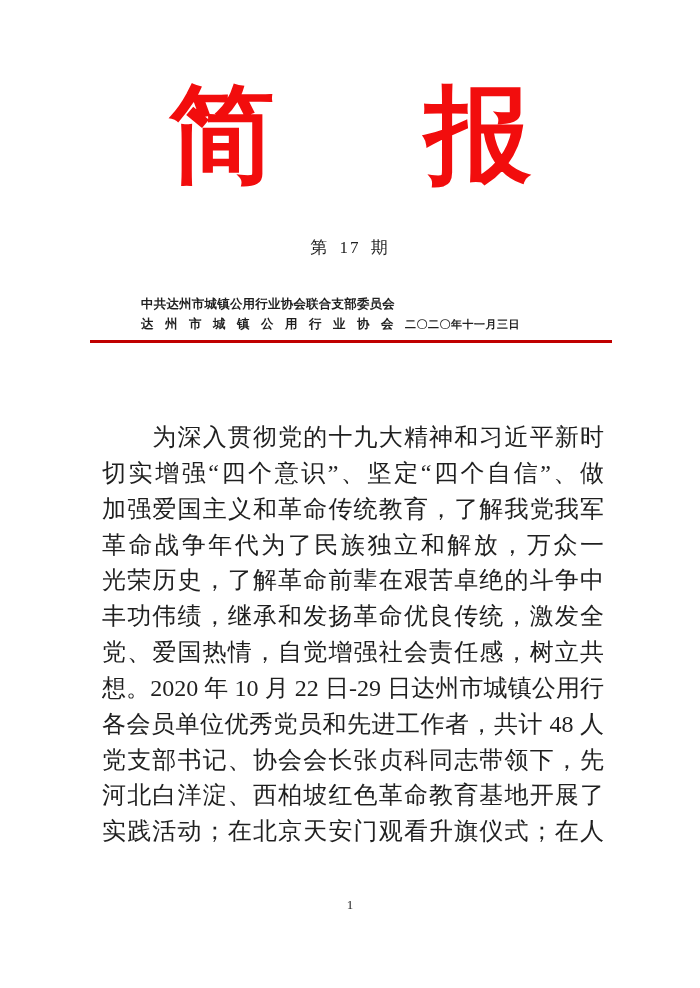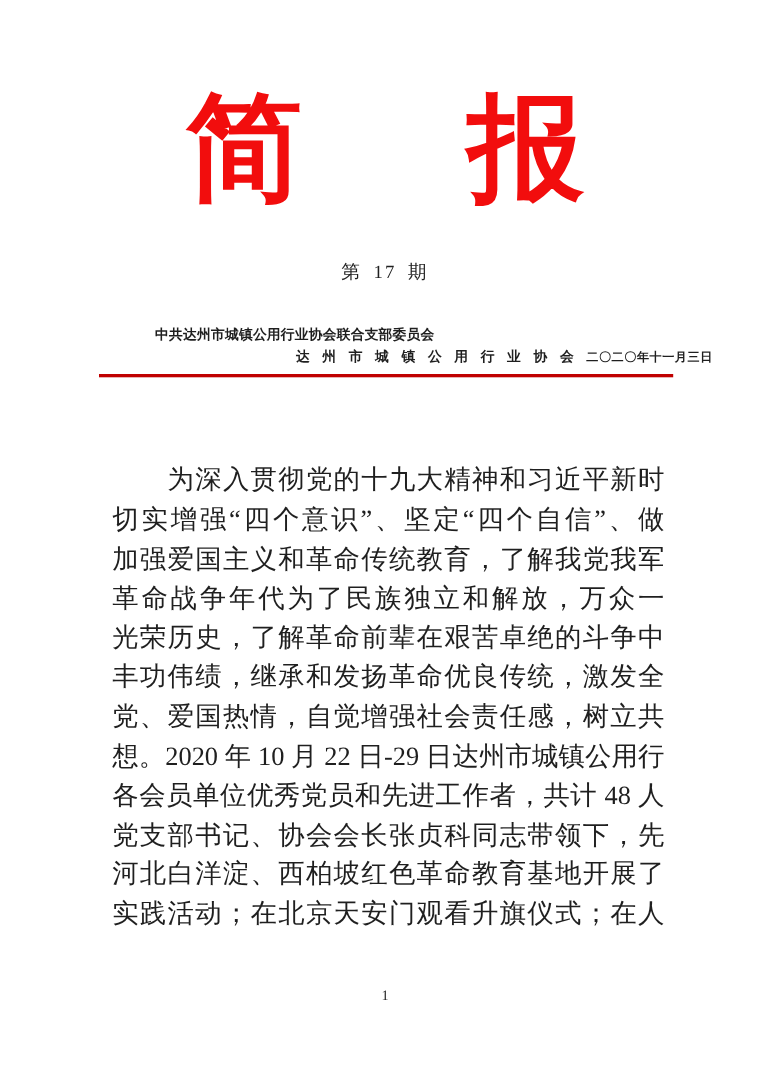--- a/index.html
+++ b/index.html
@@ -16,21 +16,21 @@
   }
   .issue{
     position:absolute;top:236px;left:0;width:100%;
     text-align:center;font-size:17px;letter-spacing:2px;word-spacing:4px;
   }
   .org{position:absolute;left:112px;top:294px;width:507px;margin-left:29px;}
   .org-line1{
     font-size:12.5px;font-weight:bold;letter-spacing:0.2px;line-height:20px;
   }
   .org-row{
-    display:flex;justify-content:flex-end;align-items:baseline;line-height:21px;
+    display:flex;justify-content:flex-start;align-items:baseline;line-height:21px;
   }
   .org-line2{font-size:12.5px;font-weight:bold;letter-spacing:11.5px;white-space:nowrap;}
   .org-date{font-size:11px;font-weight:bold;letter-spacing:0.5px;white-space:nowrap;}
   .rule{
     position:absolute;left:90px;top:340px;width:522px;height:3px;
     background:#c00000;
   }
   .article-title{
     position:absolute;top:366px;left:0;width:100%;text-align:center;
     font-size:22px;font-weight:bold;letter-spacing:1px;

